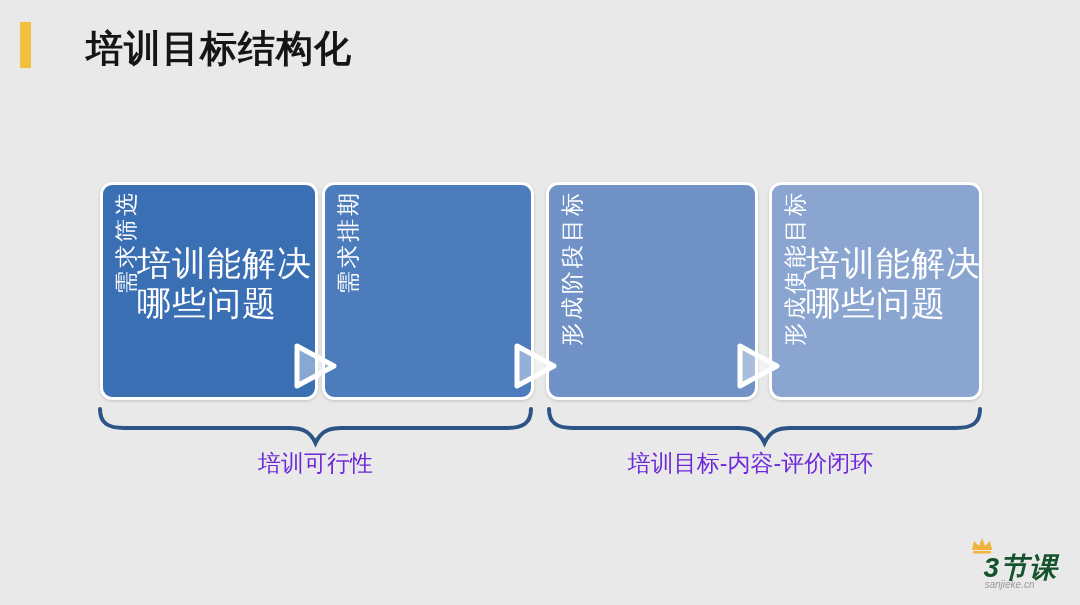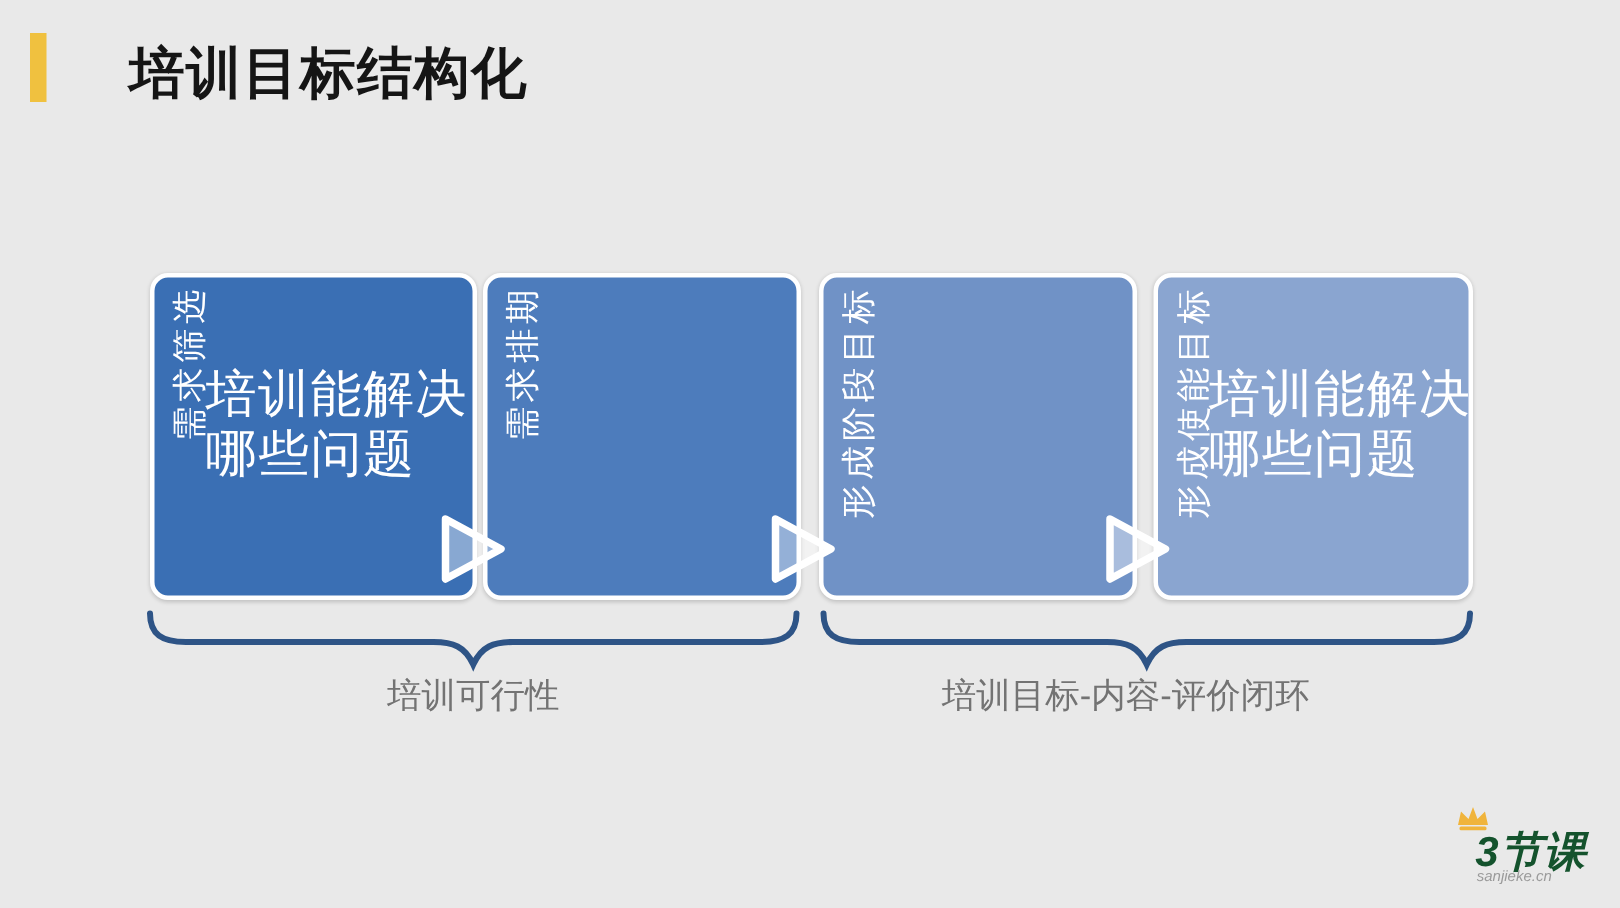--- a/index.html
+++ b/index.html
@@ -54,21 +54,21 @@
   .arrow.a1 { left:293px; }
   .arrow.a2 { left:513px; }
   .arrow.a3 { left:736px; }
 
   
   .brace { position:absolute; top:406px; width:437px; height:42px; }
   .brace.g1 { left:97px; }
   .brace.g2 { left:546px; }
   .group-label {
     position:absolute; top:448px; width:437px;
-    text-align:center; font-size:23px; color:#737373;
+    text-align:center; font-size:23px; color:#6d28d9;
   }
   .group-label.g1 { left:97px; }
   .group-label.g2 { left:532px; }
 
   
   .logo { position:absolute; right:22px; bottom:10px; width:95px; height:58px; }
   .logo .crown { position:absolute; left:6px; top:0px; }
   .logo .brand {
     position:absolute; left:0; top:12px; width:95px;
     font-size:28px; font-weight:900; font-style:italic; color:#14532d;

